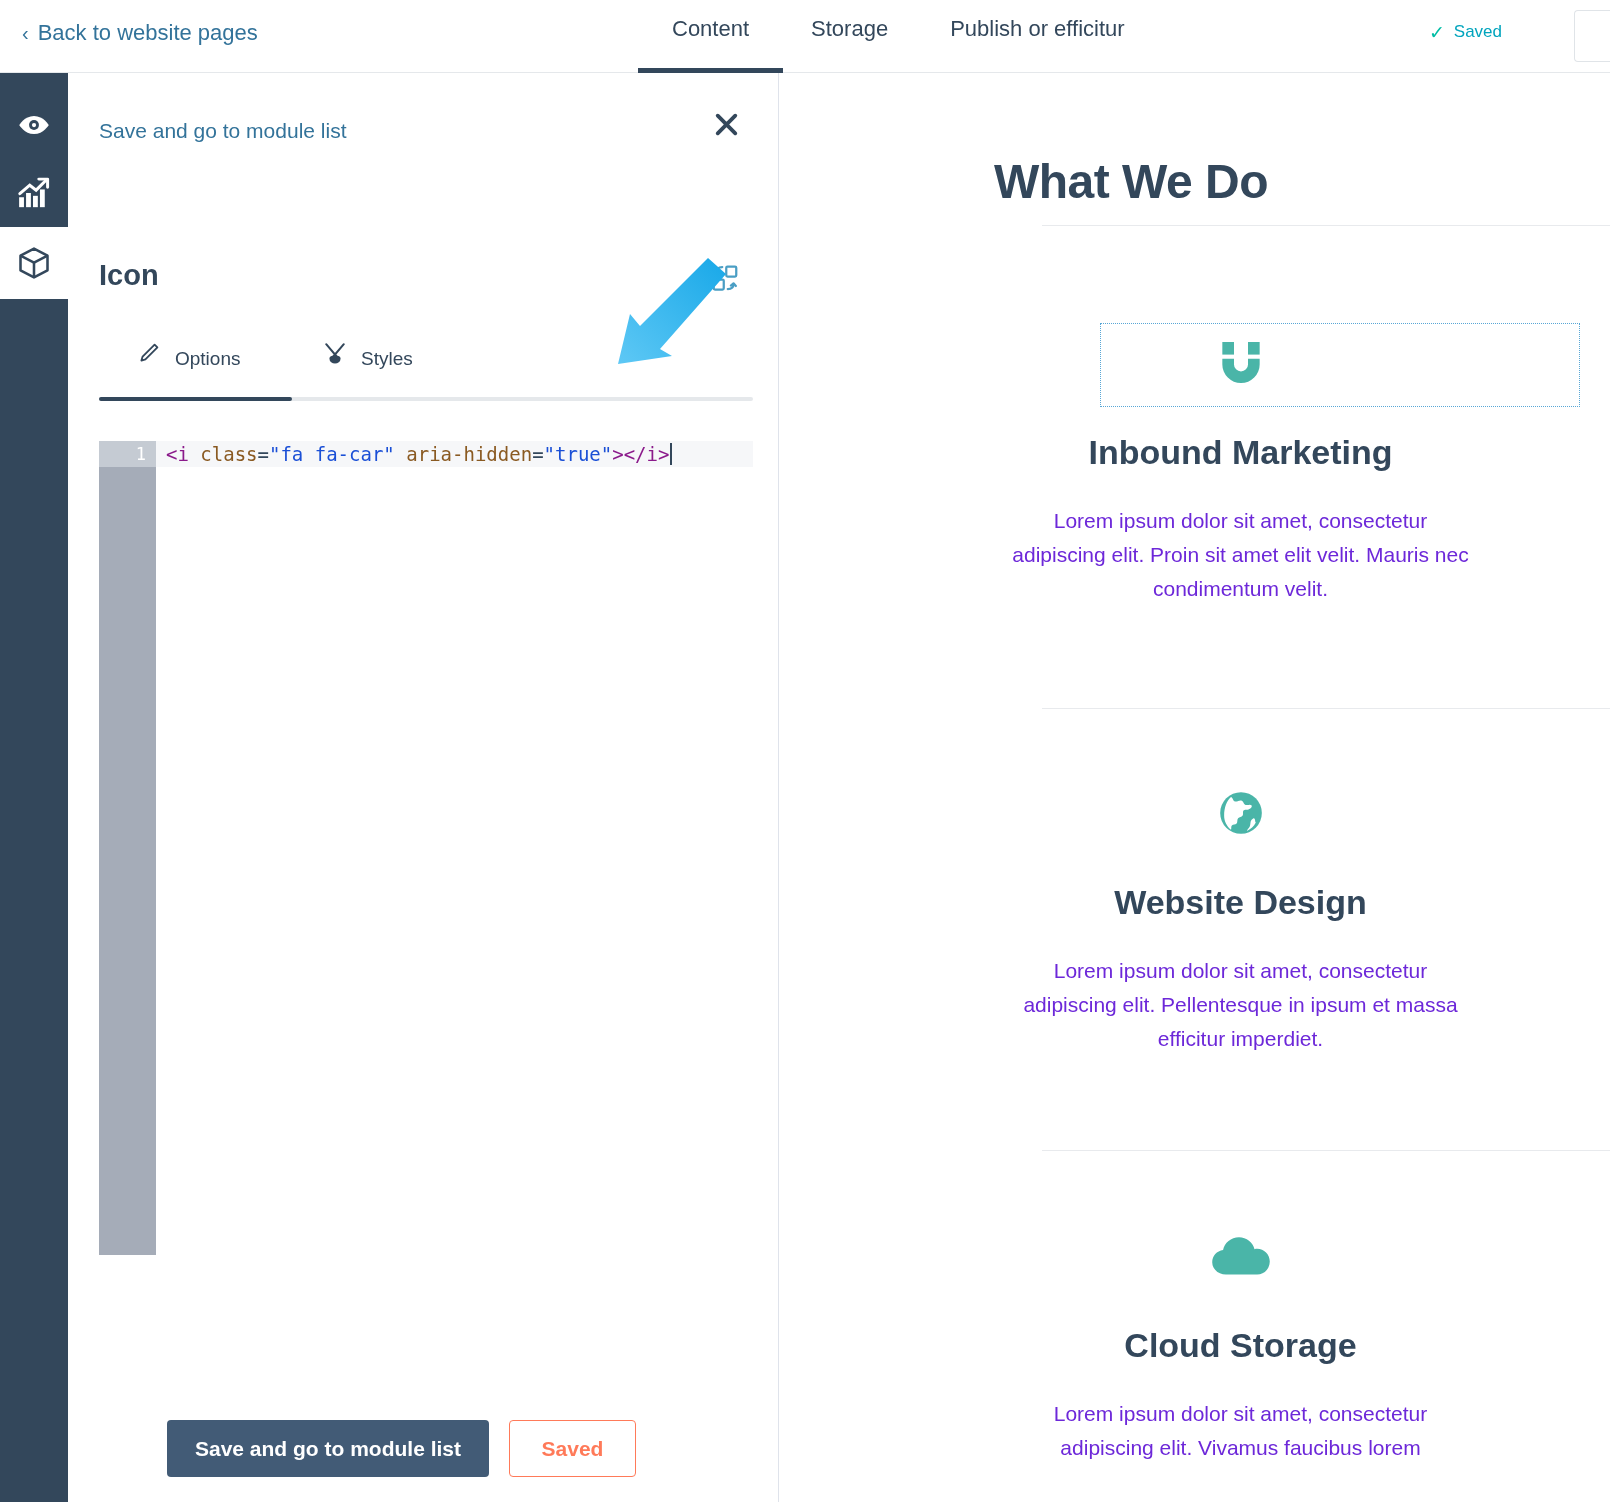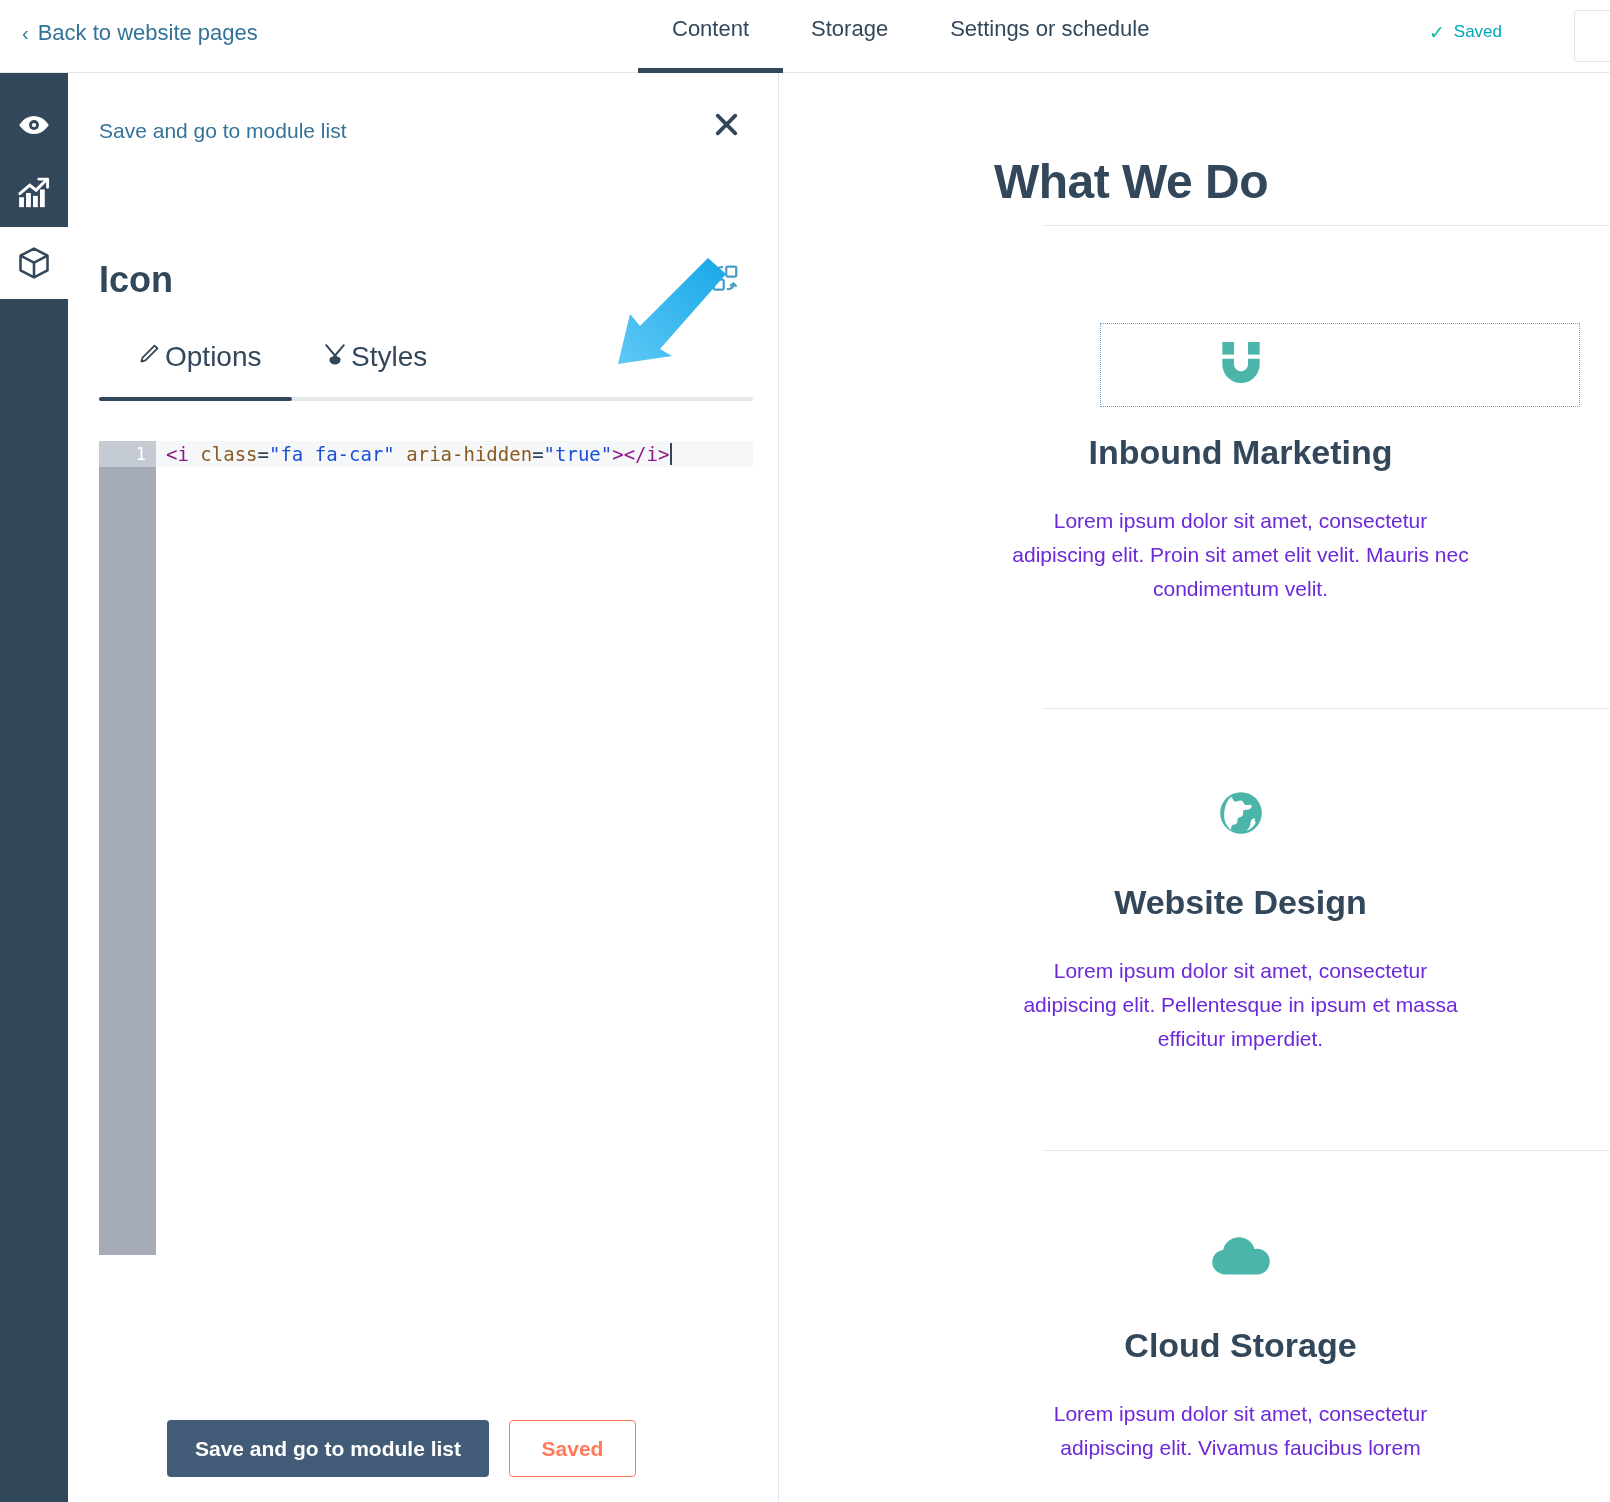--- a/index.html
+++ b/index.html
@@ -73,33 +73,33 @@
     position: absolute; left: 31px; top: 46px;
     font-size: 21px; color: #33739a; cursor: pointer;
   }
   .panel-close {
     position: absolute; right: 37px; top: 38px;
     width: 30px; height: 30px; cursor: pointer;
     display:flex; align-items:center; justify-content:center;
   }
   .panel-title {
     position: absolute; left: 31px; top: 186px;
-    font-size: 36px; font-weight: bold; color: #33475b;
+    font-size: 29px; font-weight: bold; color: #33475b;
   }
   .swap-icon {
     position: absolute; right: 38px; top: 190px; cursor: pointer;
   }
 
   
   .panel-tabs {
     position: absolute; left: 31px; top: 258px; width: 654px; height: 70px;
   }
   .ptab {
-    position: absolute; top: 10px; display: flex; align-items: center; gap: 4px;
-    font-size: 28px; color: #33475b; cursor: pointer;
+    position: absolute; top: 10px; display: flex; align-items: flex-end; gap: 14px;
+    font-size: 19px; color: #33475b; cursor: pointer;
   }
   .ptab.t1 { left: 38px; }
   .ptab.t2 { left: 224px; }
   .tab-underline {
     position: absolute; left: 0; top: 66px; width: 654px; height: 4px;
     background: #e5e8eb; border-radius: 2px;
   }
   .tab-underline .fill {
     position: absolute; left: 0; top: 0; width: 193px; height: 4px;
     background: #33475b; border-radius: 2px;
@@ -197,21 +197,21 @@
     </div>
 
     <div class="top-tabs">
       <div class="top-tab active">
         <span>Content</span>
       </div>
       <div class="top-tab">
         <span>Storage</span>
       </div>
       <div class="top-tab">
-        <span>Settings or schedule</span>
+        <span>Publish or efficitur</span>
       </div>
     </div>
 
     <div class="saved-wrap">
       <span class="check-ico">✓</span>
       <span>Saved</span>
     </div>
     <div class="topright-box"></div>
   </div>
 

